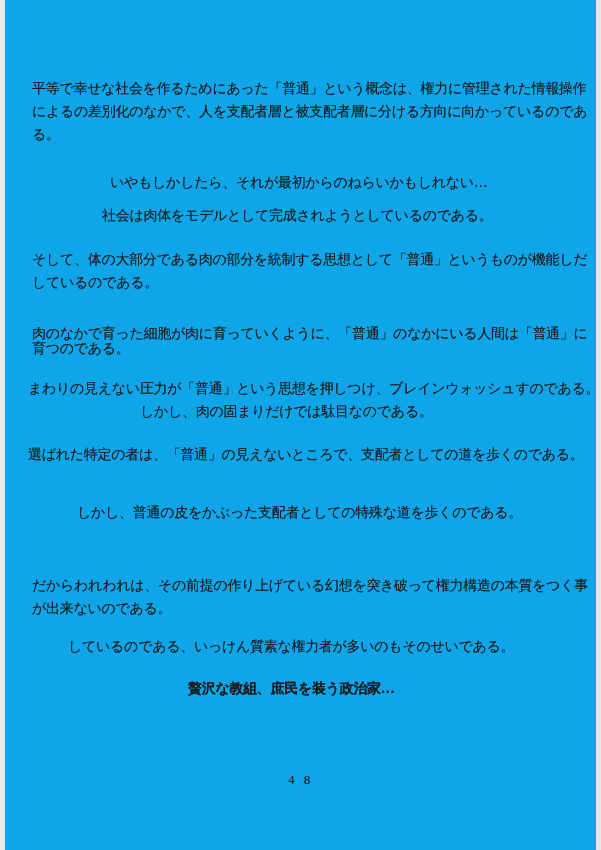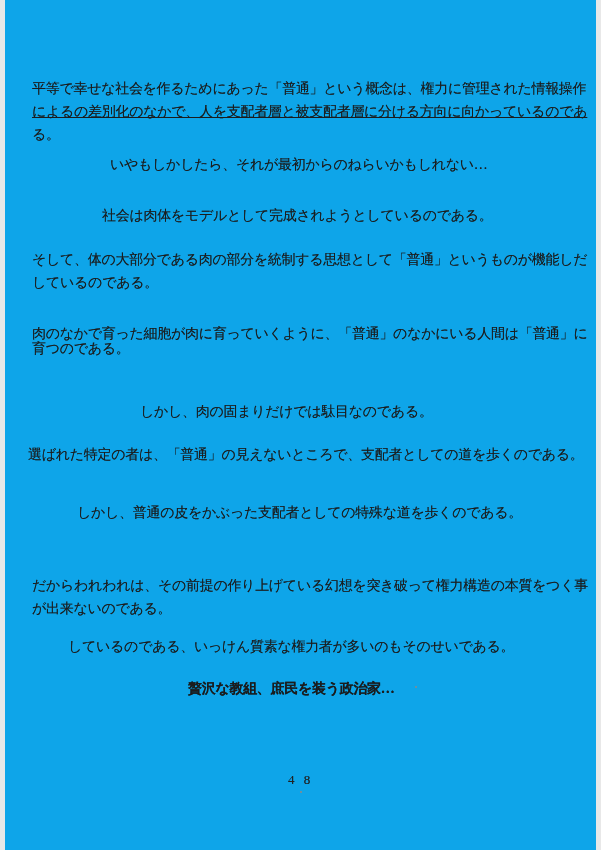--- a/index.html
+++ b/index.html
@@ -46,28 +46,29 @@
     border-radius: 50%;
   }
   .speck-1 { left: 410px; top: 686px; width: 2px; height: 2px; }
   .speck-2 { left: 295px; top: 791px; width: 2px; height: 2px; }
 </style>
 </head>
 <body>
 
 <div class="page">
   <div class="line" style="left:27px;  top:80px;">平等で幸せな社会を作るためにあった「普通」という概念は、権力に管理された情報操作</div>
-  <div class="line" style="left:27px;  top:103px;text-decoration:underline;">によるの差別化のなかで、人を支配者層と被支配者層に分ける方向に向かっているのであ</div>
+  <div class="line" style="left:27px;  top:103px;">によるの差別化のなかで、人を支配者層と被支配者層に分ける方向に向かっているのであ</div>
   <div class="line" style="left:27px;  top:126px;">る。</div>
-  <div class="line" style="left:105px; top:156px;">いやもしかしたら、それが最初からのねらいかもしれない…</div>
+  <div class="line" style="left:105px; top:174px;">いやもしかしたら、それが最初からのねらいかもしれない…</div>
   <div class="line" style="left:97px;  top:207px;">社会は肉体をモデルとして完成されようとしているのである。</div>
   <div class="line" style="left:27px;  top:251px;">そして、体の大部分である肉の部分を統制する思想として「普通」というものが機能しだ</div>
   <div class="line" style="left:27px;  top:274px;">しているのである。</div>
   <div class="line" style="left:27px;  top:325px;">肉のなかで育った細胞が肉に育っていくように、「普通」のなかにいる人間は「普通」に</div>
   <div class="line" style="left:27px;  top:340px;">育つのである。</div>
+  <div class="line" style="left:23px;  top:380px;">まわりの見えない圧力が「普通」という思想を押しつけ、ブレインウォッシュすのである。</div>
   <div class="line" style="left:23px;  top:446px;">選ばれた特定の者は、「普通」の見えないところで、支配者としての道を歩くのである。</div>
   <div class="line" style="left:135px; top:403px;">しかし、肉の固まりだけでは駄目なのである。</div>
   <div class="line" style="left:72px;  top:504px;">しかし、普通の皮をかぶった支配者としての特殊な道を歩くのである。</div>
   <div class="line" style="left:27px;  top:577px;">だからわれわれは、その前提の作り上げている幻想を突き破って権力構造の本質をつく事</div>
   <div class="line" style="left:27px;  top:600px;">が出来ないのである。</div>
   <div class="line" style="left:63px;  top:638px;">しているのである、いっけん質素な権力者が多いのもそのせいである。</div>
   <div class="line bold" style="left:183px; top:680px;">贅沢な教組、庶民を装う政治家…</div>
 
   <div class="page-number">4 8</div>
 

